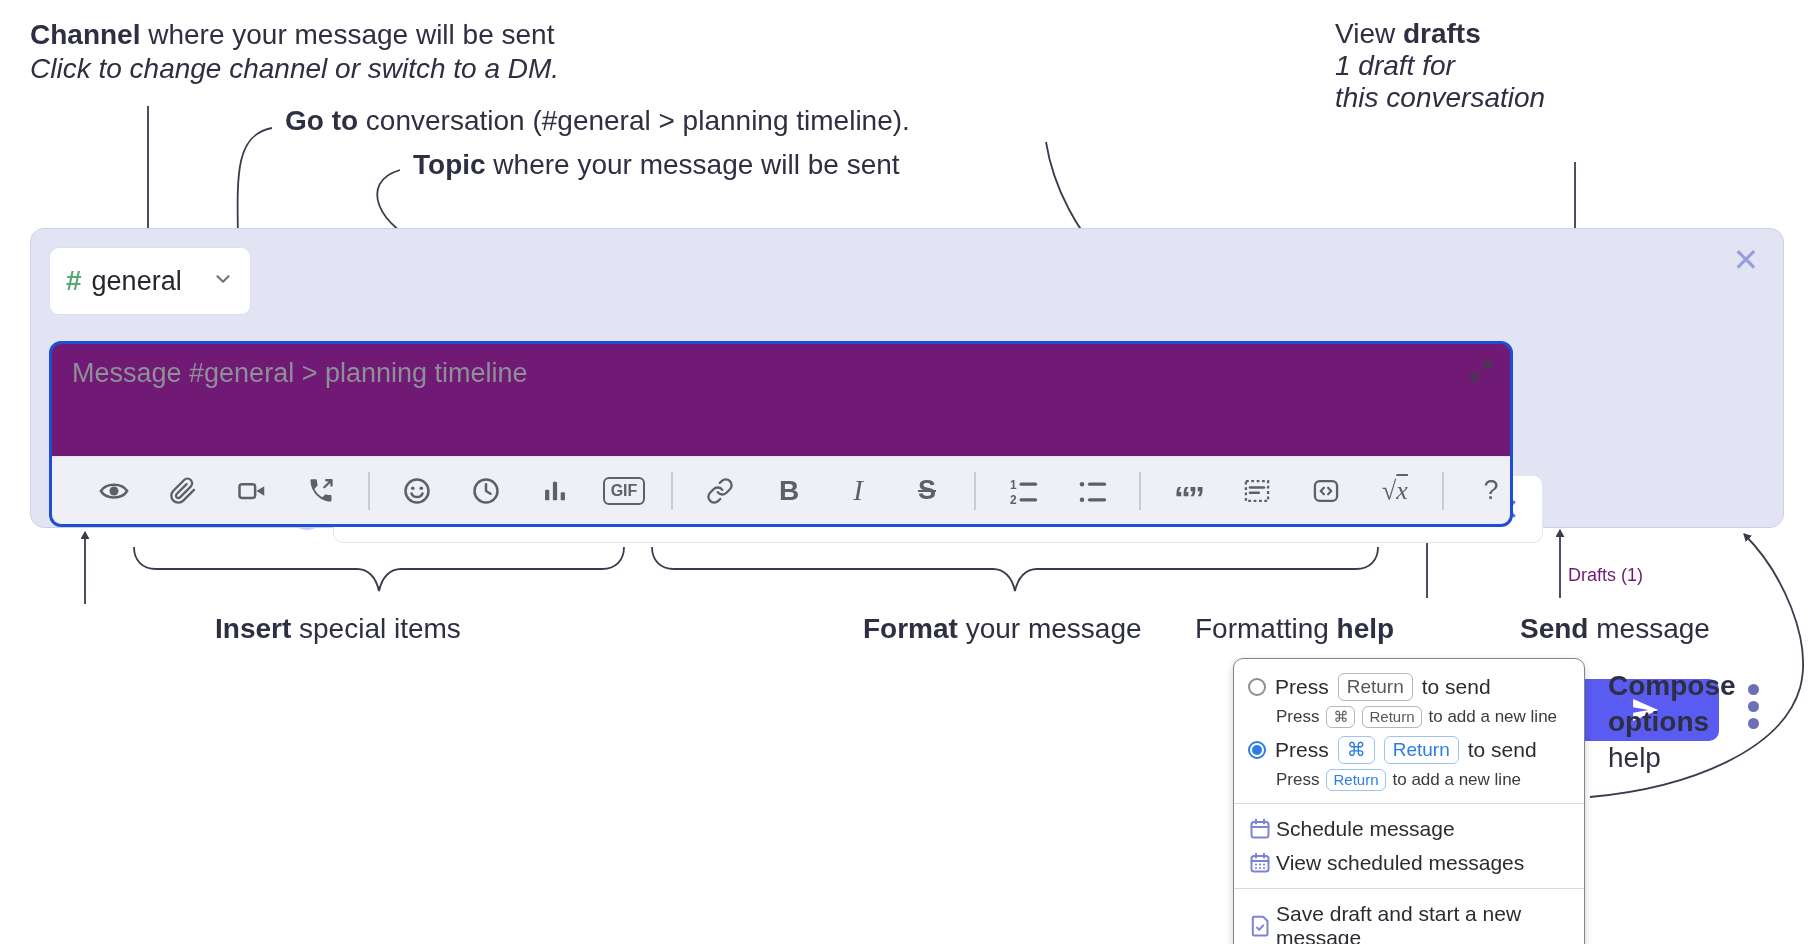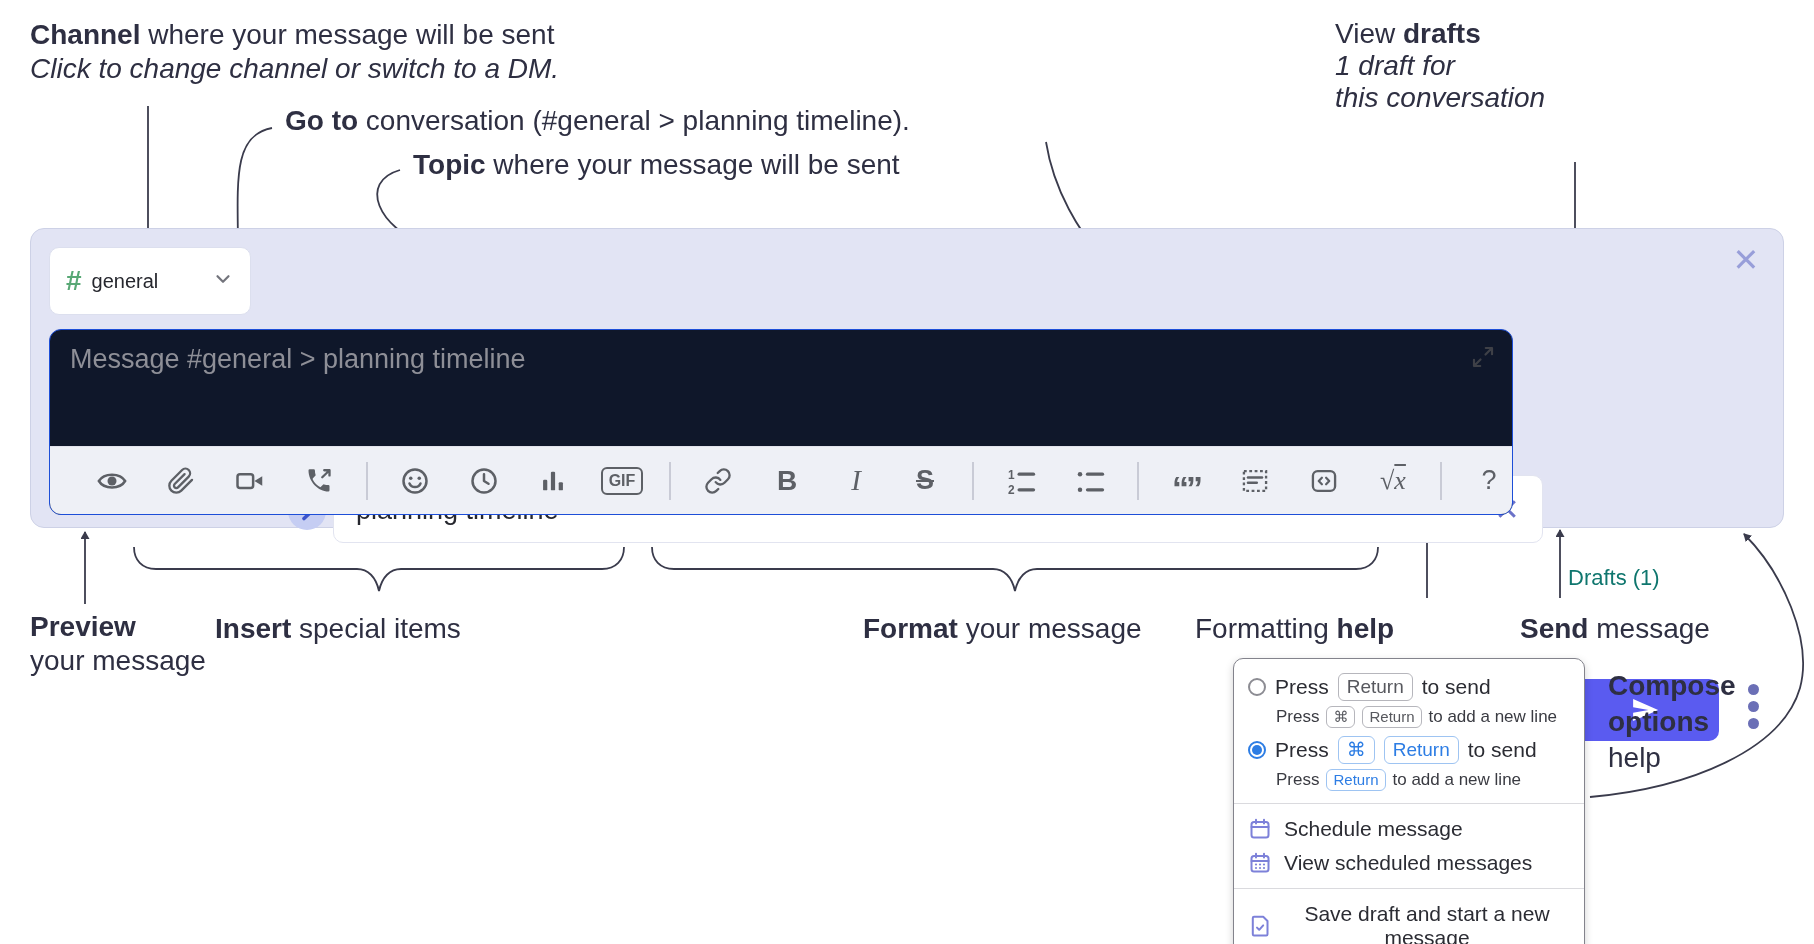--- a/index.html
+++ b/index.html
@@ -9,73 +9,73 @@
   .ann b{font-weight:700;}
   .it{font-style:italic;}
   svg.overlay{position:absolute;left:0;top:0;pointer-events:none;}
   
   .panel{position:absolute;left:30px;top:228px;width:1754px;height:300px;
          background:#e2e4f4;border:1px solid #cdd1e6;border-radius:14px;box-sizing:border-box;}
   .chan-btn{position:absolute;left:18px;top:18px;width:202px;height:68px;background:#fff;
             border:1px solid #dcdfee;border-radius:10px;display:flex;align-items:center;
             padding:0 16px;box-sizing:border-box;gap:10px;cursor:pointer;}
   .chan-hash{color:#58a875;font-size:28px;font-weight:700;}
-  .chan-name{font-size:20px;color:#26272e;}
+  .chan-name{font-size:27px;color:#26272e;}
   .chan-chev{margin-left:auto;}
   .goto-circle{position:absolute;left:257px;top:263px;width:38px;height:38px;border-radius:50%;
                background:#c5cdf3;display:flex;align-items:center;justify-content:center;cursor:pointer;}
   .topic{position:absolute;left:302px;top:246px;width:1210px;height:68px;background:#fff;
          border:1px solid #e2e4f0;border-radius:10px;box-sizing:border-box;}
   .topic input{position:absolute;left:20px;top:0;width:1120px;height:66px;border:none;outline:none;
          font-family:"Liberation Sans",sans-serif;font-size:27px;color:#26272e;background:transparent;}
   .topic .clear{position:absolute;right:16px;top:14px;width:38px;height:38px;display:flex;align-items:center;
          justify-content:center;font-size:30px;color:#6b72c8;cursor:pointer;}
   .panel-close{position:absolute;right:16px;top:10px;width:42px;height:42px;display:flex;align-items:center;
          justify-content:center;font-size:32px;color:#989ed9;cursor:pointer;}
-  .msgbox{position:absolute;left:18px;top:100px;width:1464px;height:186px;background:#0f172a;
-          border-radius:12px;overflow:hidden;box-sizing:border-box;border:1px solid #1d4ed8;}
+  .msgbox{position:absolute;left:18px;top:112px;width:1464px;height:186px;background:#701a75;
+          border-radius:12px;overflow:hidden;box-sizing:border-box;border:3px solid #1d4ed8;}
   .msg-area{position:relative;height:118px;cursor:text;}
   .msg-ph{position:absolute;left:20px;top:14px;font-size:27px;color:#8e8f97;}
   .expand-ic{position:absolute;right:16px;top:14px;width:26px;height:26px;cursor:pointer;}
   .toolbar{position:absolute;left:0;right:0;bottom:0;height:67px;background:#eef0f6;border-top:1px solid #e2e3ec;
            display:flex;align-items:center;padding-left:40px;gap:25px;}
   .tb{width:44px;height:44px;display:flex;align-items:center;justify-content:center;color:#5d6066;
       font-size:27px;cursor:pointer;flex:0 0 auto;}
   .tb svg{display:block;}
   .tb-sep{width:2px;height:38px;background:#c9cbd6;flex:0 0 auto;}
   .tb-b{font-weight:700;font-size:28px;}
   .tb-i{font-style:italic;font-family:"Liberation Serif",serif;font-size:29px;}
   .tb-s{text-decoration:line-through;font-size:27px;font-weight:600;}
   .tb-q{font-weight:700;font-size:34px;letter-spacing:-3px;line-height:10px;padding-top:14px;}
   .tb-sqrt{font-size:26px;font-style:italic;font-family:"Liberation Serif",serif;}
   .tb-sqrt .ov{text-decoration:overline;}
   .gifbox{border:2.5px solid #5d6066;border-radius:6px;font-size:16px;font-weight:700;
           padding:4px 6px;line-height:1;}
-  .drafts{position:absolute;left:1537px;top:336px;font-size:22px;color:#0f766e;cursor:pointer;}
+  .drafts{position:absolute;left:1537px;top:336px;font-size:18px;color:#701a75;cursor:pointer;}
   .send-btn{position:absolute;left:1540px;top:450px;width:148px;height:62px;background:#5a5bf0;
             border:none;border-radius:10px;display:flex;align-items:center;justify-content:center;cursor:pointer;}
   .dots{position:absolute;left:1717px;top:455px;display:flex;flex-direction:column;gap:6px;cursor:pointer;}
   .dots span{width:11px;height:11px;border-radius:50%;background:#6b6fb6;}
   
   .menu{position:absolute;left:1233px;top:658px;width:352px;background:#fff;border:1.5px solid #83838c;
         border-radius:10px;box-shadow:0 3px 8px rgba(0,0,0,.18);box-sizing:border-box;
         padding:10px 0 8px 0;color:#2b2c33;}
   .opt{padding:4px 14px 2px 14px;}
   .opt-main{display:flex;align-items:center;gap:9px;font-size:21px;}
   .opt-sub{display:flex;align-items:center;gap:7px;font-size:17px;color:#3a3b42;margin:5px 0 2px 28px;}
   .radio{width:18px;height:18px;border:2px solid #8c8c93;border-radius:50%;box-sizing:border-box;
          flex:0 0 auto;cursor:pointer;}
   .radio.sel{border-color:#2d7de4;position:relative;}
   .radio.sel::after{content:"";position:absolute;left:2px;top:2px;width:10px;height:10px;border-radius:50%;background:#2d7de4;}
   kbd{font-family:"Liberation Sans",sans-serif;border:1.5px solid #b6b6bc;border-radius:6px;
       background:#fff;color:#57585e;padding:0 8px;font-size:19px;line-height:1.35;display:inline-block;}
   .opt-sub kbd{font-size:15px;padding:0 6px;}
   kbd.blue{border-color:#9ec4f2;color:#2d7de4;}
   .mdiv{border-top:1px solid #dadade;margin:8px 0;}
-  .mitem{display:flex;align-items:center;gap:12px;font-size:21px;padding:5px 14px;cursor:pointer;text-align:center;}
+  .mitem{display:flex;align-items:center;gap:4px;font-size:21px;padding:5px 14px;cursor:pointer;}
   .mitem svg{flex:0 0 auto;}
 </style>
 </head>
 <body>
 
 <div class="stage">
 
   <svg class="overlay" width="1814" height="944" viewBox="0 0 1814 944">
     <defs>
       <marker id="ah" markerWidth="10" markerHeight="10" refX="7" refY="4.5" orient="auto" markerUnits="userSpaceOnUse">
@@ -269,24 +269,20 @@
           <path d="M2.5 20.8 L22.5 12 L2.5 3.2 L2.5 9.8 L14.8 12 L2.5 14.2 Z" fill="#ffffff"></path>
         </svg>
     </button>
     <div class="dots">
         <span></span>
         <span></span>
         <span></span>
       </div>
   </div>
 
-  <div class="ann" style="left:30px;top:610px;">
-    <div><b>Preview</b></div>
-    <div>your message</div>
-  </div>
   <div class="ann" style="left:215px;top:612px;">
     <b>Insert</b><span> special items</span>
   </div>
   <div class="ann" style="left:863px;top:612px;">
     <b>Format</b><span> your message</span>
   </div>
   <div class="ann" style="left:1195px;top:612px;">
     <span>Formatting </span><b>help</b>
   </div>
   <div class="ann" style="left:1520px;top:612px;">

